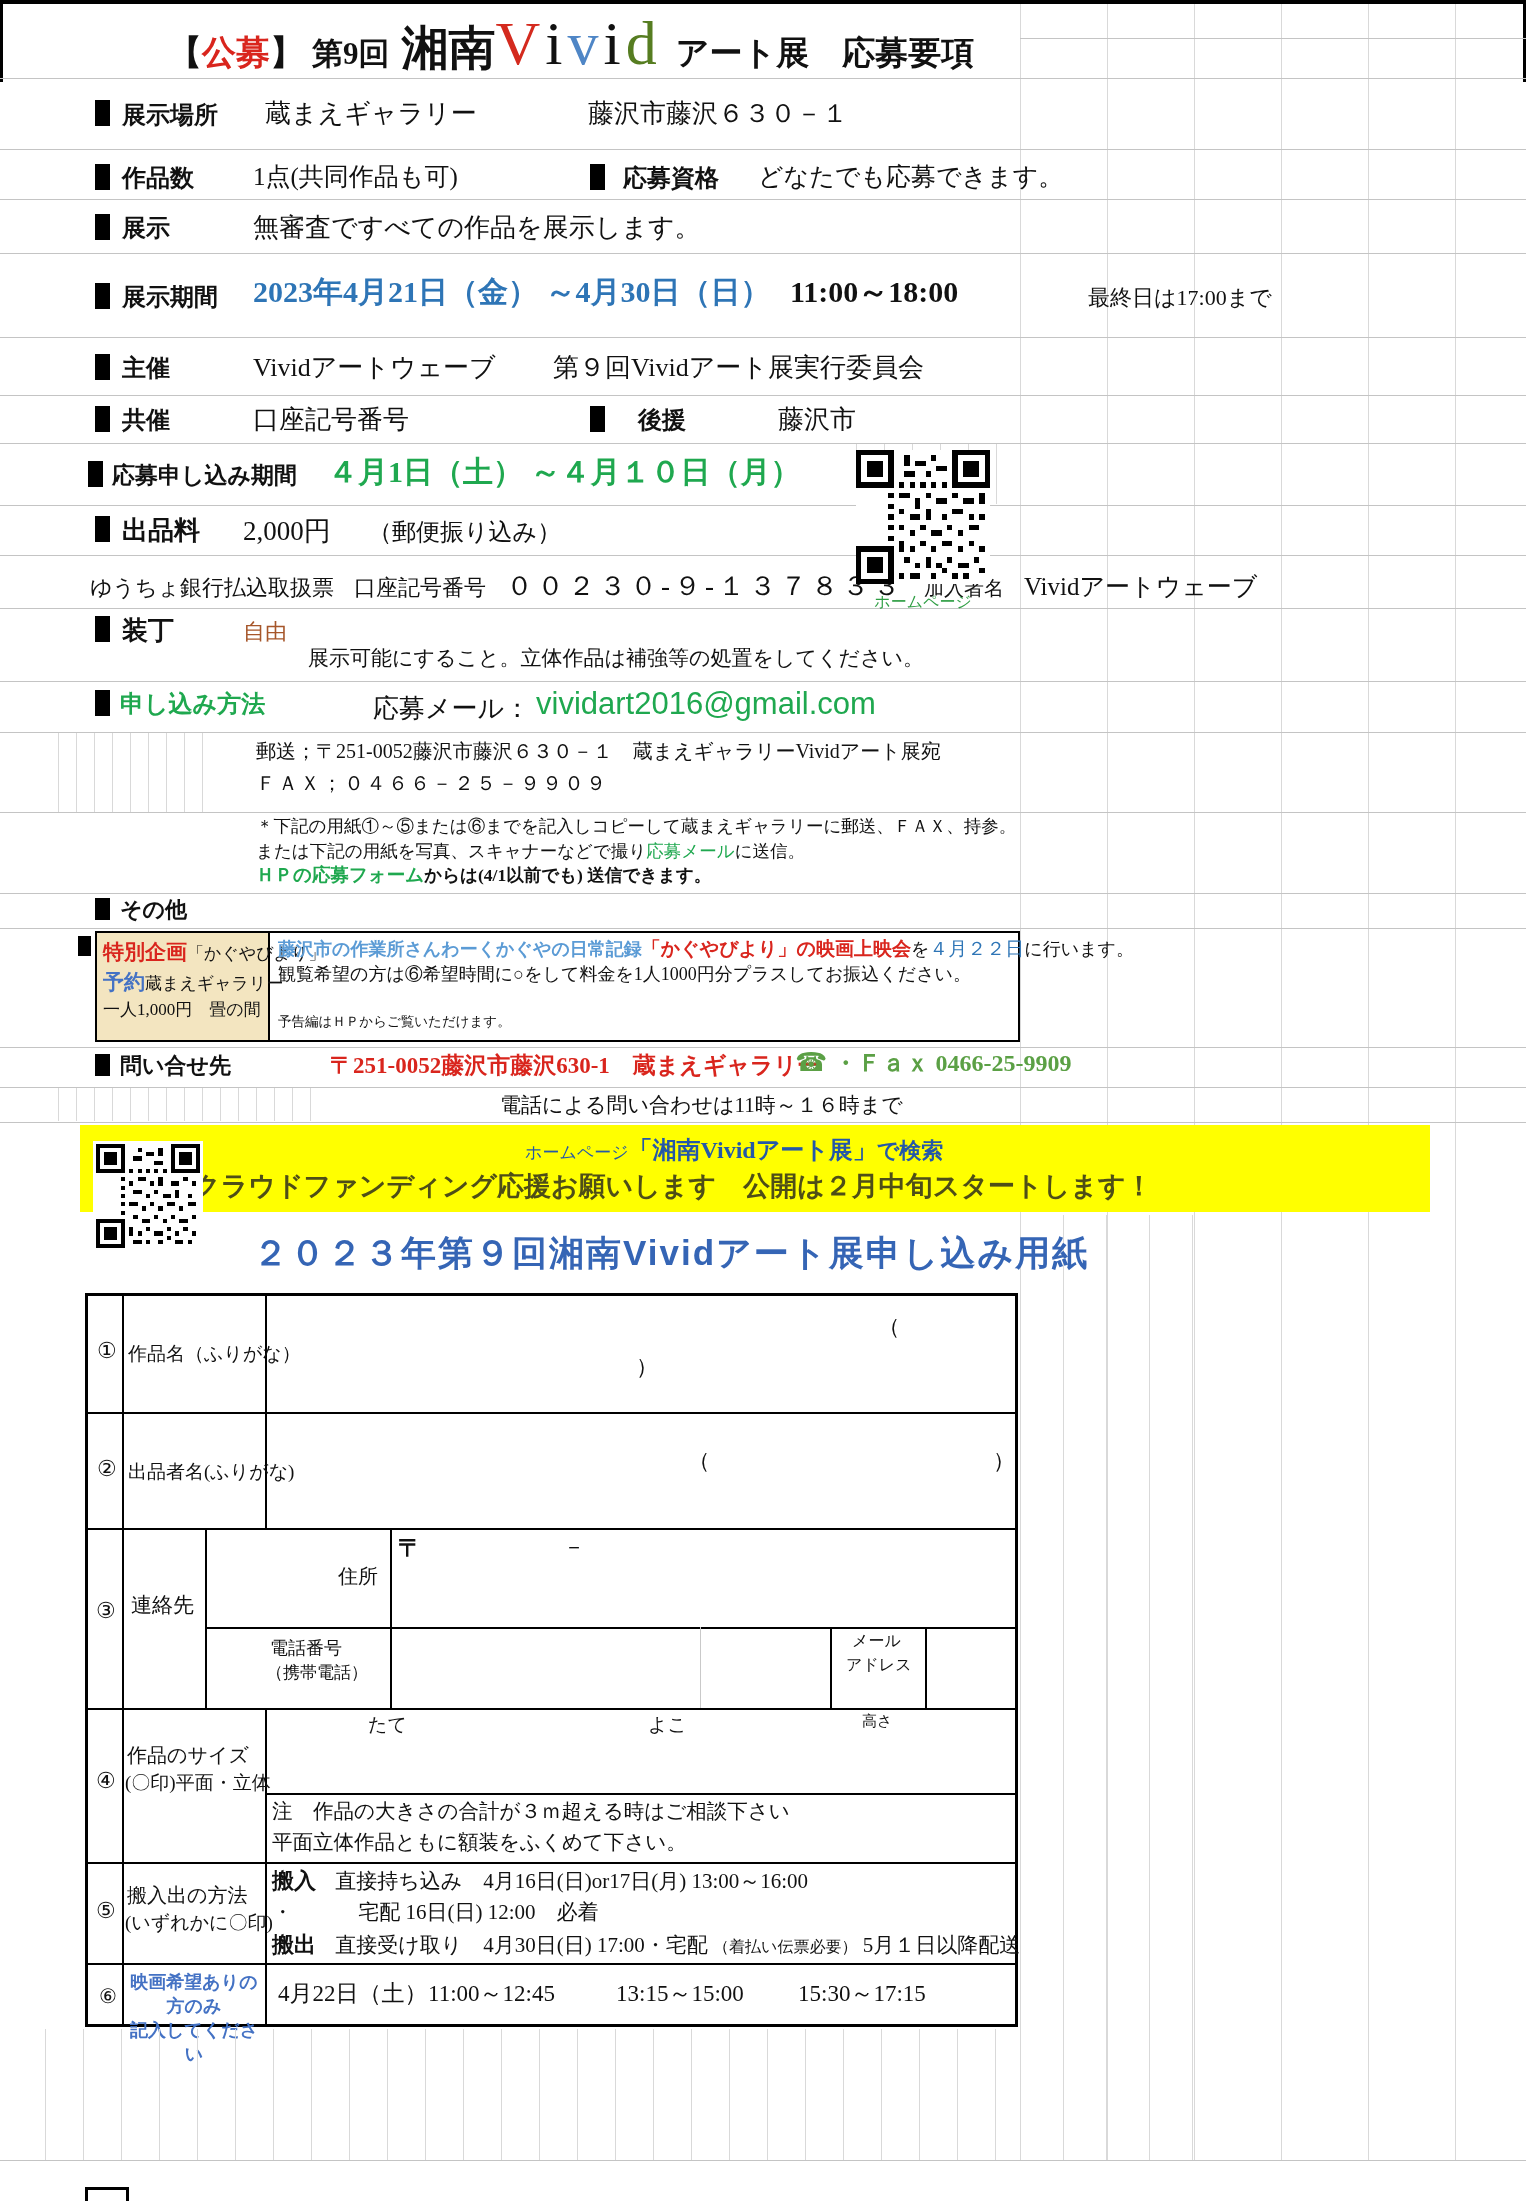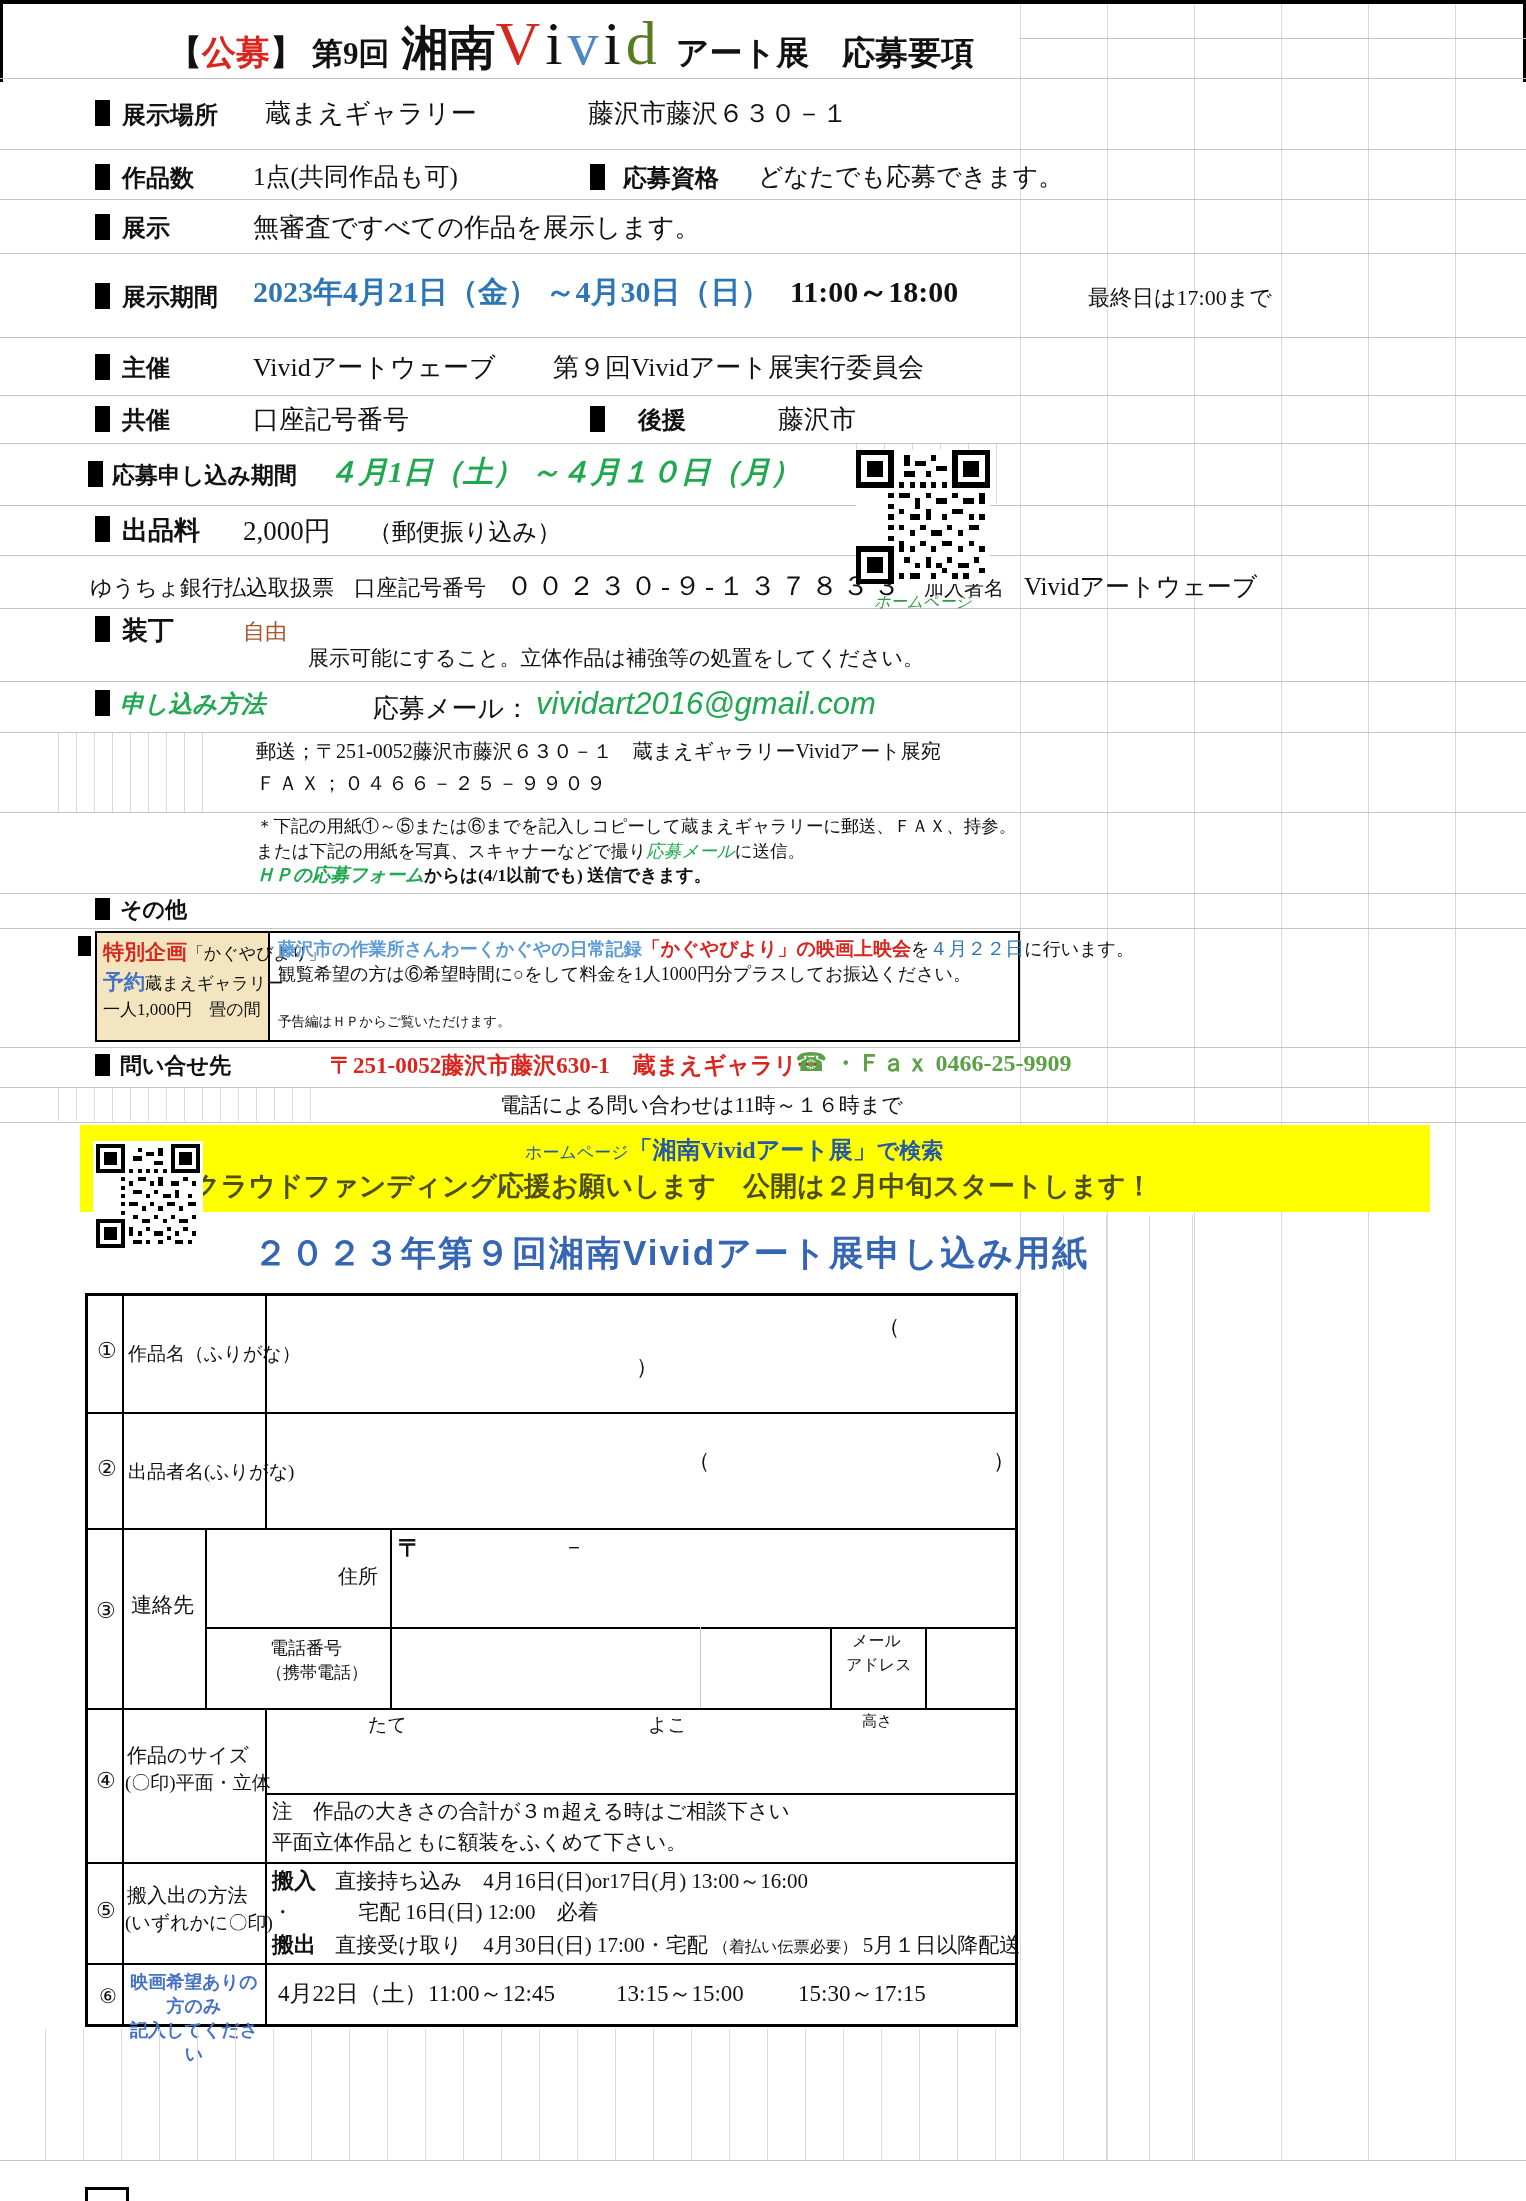--- a/index.html
+++ b/index.html
@@ -4,21 +4,21 @@
 <style>
   html,body{margin:0;padding:0;background:#fff;}
   #page{position:relative;width:1526px;height:2201px;background:#fff;overflow:hidden;
         font-family:"Liberation Serif","DejaVu Serif",serif;color:#111;}
   .abs{position:absolute;white-space:nowrap;}
   .hr{position:absolute;left:0;width:1526px;height:1px;background:#c4c4c4;}
   .sq{position:absolute;width:15px;height:26px;background:#000;}
   .sq-s{width:13px;height:20px;}
   .b{font-weight:bold;}
   .sans{font-family:"Liberation Sans","DejaVu Sans",sans-serif;}
-  .red{color:#d9251d;} .blue{color:#2e75b6;} .green{color:#1fa84f;font-style:italic;}
+  .red{color:#d9251d;} .blue{color:#2e75b6;} .green{color:#1fa84f;}
   .green2{color:#5ba045;} .dblue{color:#2458a8;} .lblue{color:#5b9bd5;}
   .pblue{color:#4472c4;} .brown{color:#a6562a;} .olive{color:#4e4e17;}
   .tblue{color:#3565b5;}
   .bl{position:absolute;background:#000;}
   .gridv{position:absolute;background-image:repeating-linear-gradient(to right,#d9d9d9 0,#d9d9d9 1px,transparent 1px,transparent var(--s));}
 </style>
 </head>
 <body>
 
 <div id="page">

